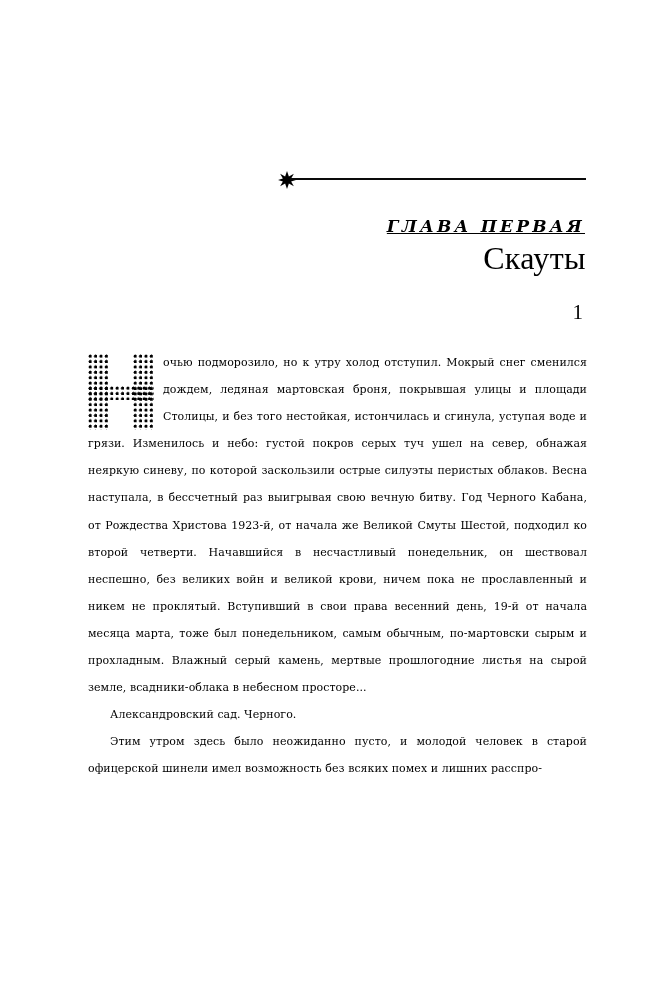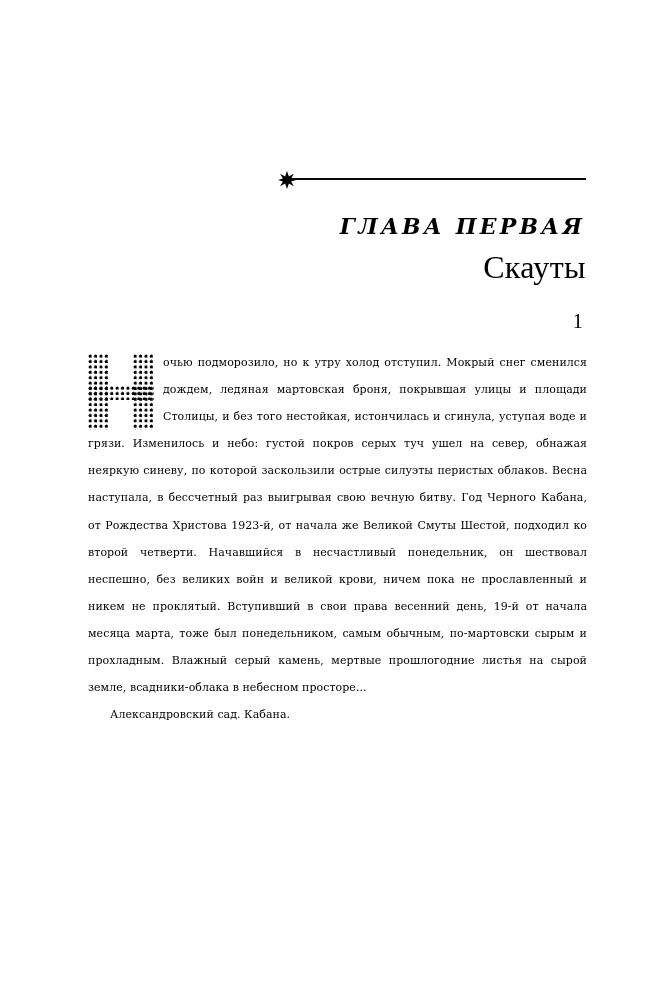--- a/index.html
+++ b/index.html
@@ -55,33 +55,34 @@
     position: absolute;
     left: 88px;
     top: 214px;
     width: 498px;
     text-align: right;
   }
   .chapter-eyebrow {
     font-family: "DejaVu Serif", "Liberation Serif", serif;
     font-weight: 700;
     font-style: italic;
-    font-size: 22px;
+    font-size: 17px;
     letter-spacing: 3.2px;
     line-height: 24px;
     white-space: nowrap;
     padding-right: 1px;
+    text-decoration: underline;
   }
   .chapter-title {
     font-family: "Liberation Serif", "DejaVu Serif", serif;
     font-weight: 400;
     font-size: 32px;
     line-height: 40px;
     letter-spacing: 0.4px;
-    margin-top: 9px;
+    margin-top: 0;
     white-space: nowrap;
   }
   .section-number {
     font-family: "Liberation Serif", "DejaVu Serif", serif;
     font-weight: 400;
     font-size: 21px;
     line-height: 26px;
     margin-top: 21px;
     padding-right: 3px;
   }
@@ -157,17 +158,18 @@
   <div class="body-text">
 
     <p class="lead"><span class="dropcap" aria-hidden="true">
           <span class="glyph">
           <span class="bar left"></span>
           <span class="bar right"></span>
           <span class="bar cross"></span>
         </span>
         </span><span>очью подморозило, но к утру холод отступил. Мокрый снег сменился дождем, ледяная мартовская броня, покрывшая улицы и площади Столицы, и без того нестойкая, истончилась и сгинула, уступая воде и грязи. Изменилось и небо: густой покров серых туч ушел на север, обнажая неяркую синеву, по которой заскользили острые силуэты перистых облаков. Весна наступала, в бессчетный раз выигрывая свою вечную битву. Год Черного Кабана, от Рождества Христова 1923-й, от начала же Великой Смуты Шестой, подходил ко второй четверти. Начавшийся в несчастливый понедельник, он шествовал неспешно, без великих войн и великой крови, ничем пока не прославленный и никем не проклятый. Вступивший в свои права весенний день, 19-й от начала месяца марта, тоже был понедельником, самым обычным, по-мартовски сырым и прохладным. Влажный серый камень, мертвые прошлогодние листья на сырой земле, всадники-облака в небесном просторе...</span></p>
 
-    <p><span>Александровский сад. Кабана.</span></p>
+    <p><span>Александровский сад. Черного.</span></p>
 
+    <p><span>Этим утром здесь было неожиданно пусто, и молодой человек в старой офицерской шинели имел возможность без всяких помех и лишних расспро-</span></p>
   </div>
 
 </div>
 
 </body></html>

